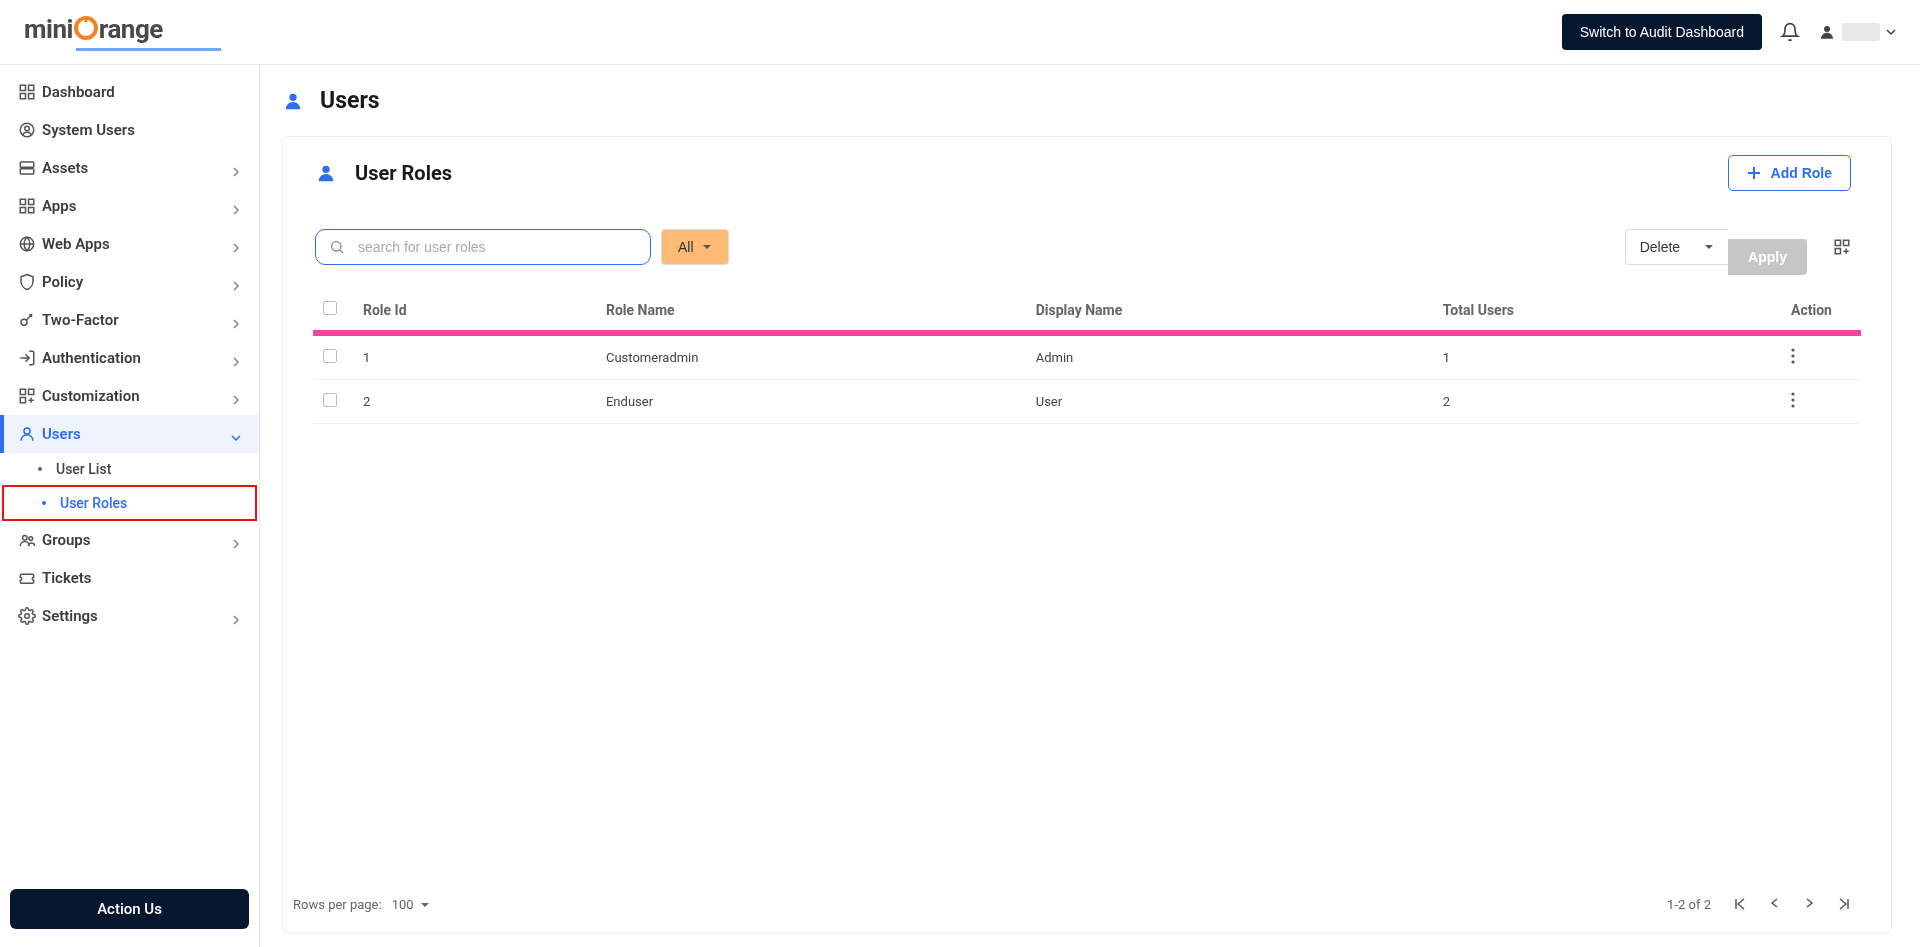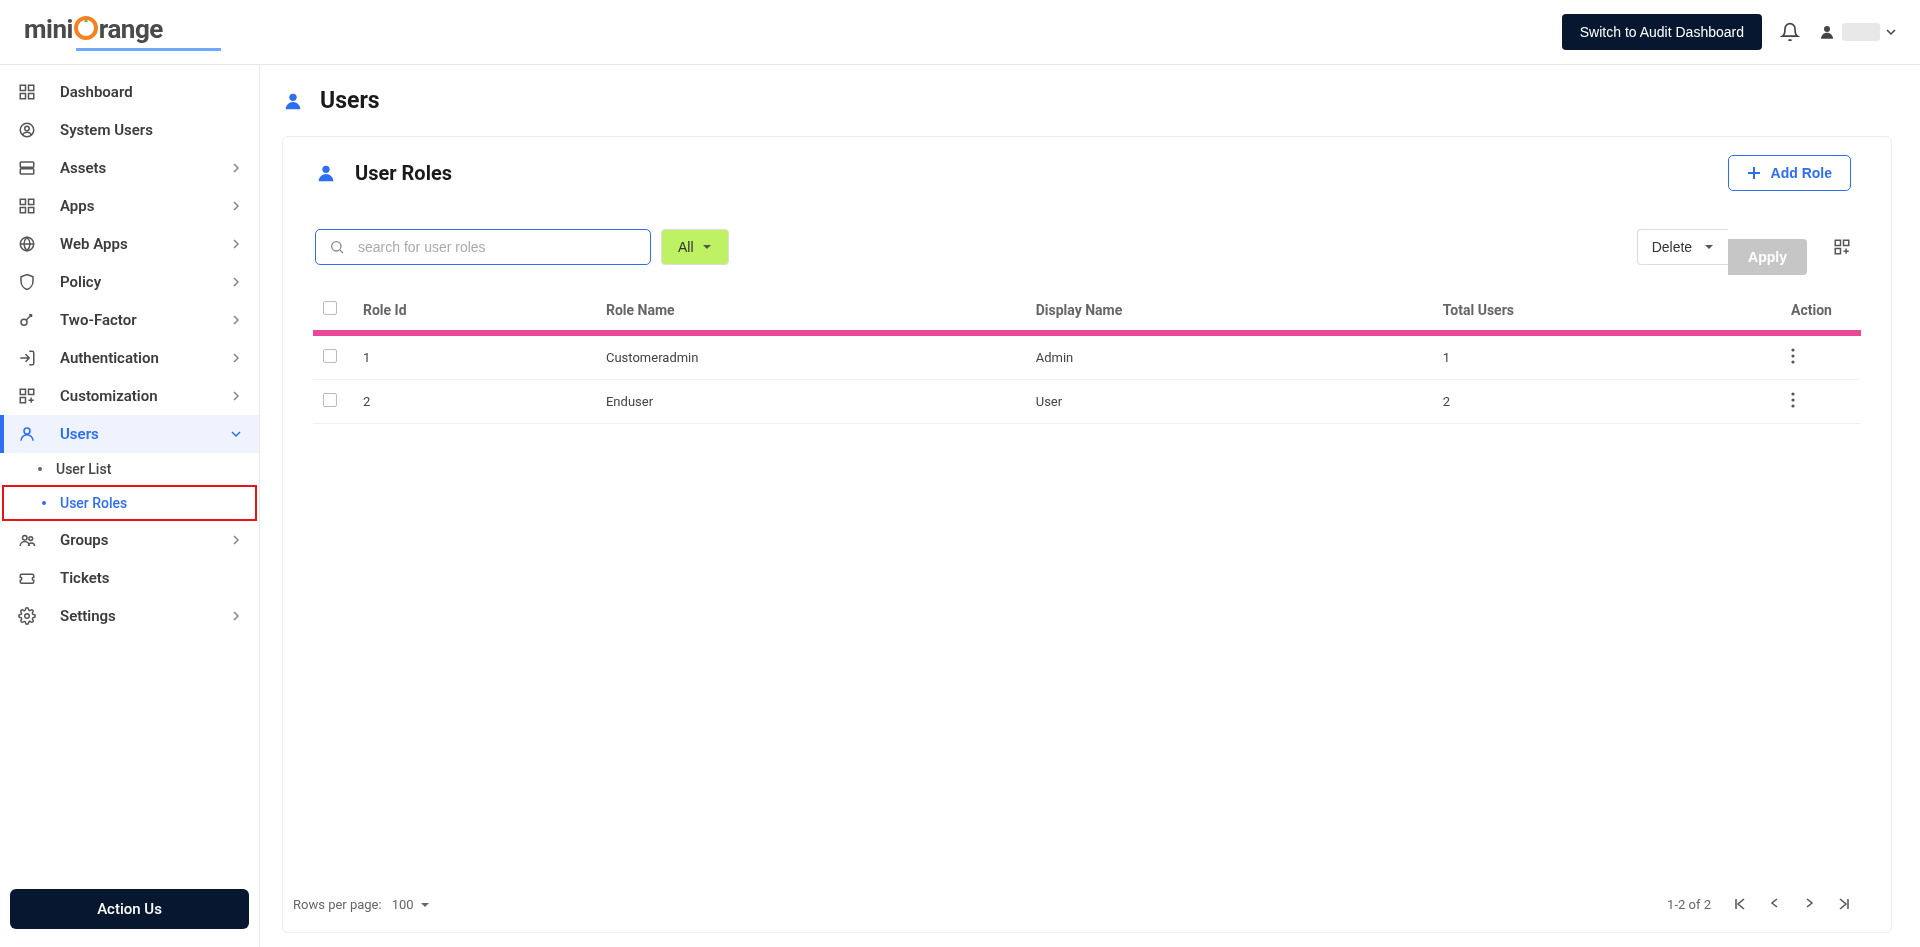--- a/index.html
+++ b/index.html
@@ -14,21 +14,21 @@
 .topbar-right { display: flex; align-items: center; gap: 18px; }
 .switch-btn { background: #081730; color: #fff; border: none; padding: 10px 18px; border-radius: 4px; font-size: 14px; font-weight: 500; cursor: pointer; }
 .bell-icon, .user-menu { cursor: pointer; display: flex; align-items: center; }
 .user-menu { gap: 6px; }
 .user-chip { width: 38px; height: 18px; background: #e8e8e8; border-radius: 3px; }
 
 
 .layout { display: flex; height: calc(947px - 65px); }
 .sidebar { width: 260px; border-right: 1px solid #e8e8e8; display: flex; flex-direction: column; position: relative; }
 .sidebar-items { flex: 1; overflow-y: auto; padding-top: 8px; }
-.sb-item { display: flex; align-items: center; padding: 10px 18px; gap: 24px; cursor: pointer; color: #3c3c3c; font-weight: 600; font-size: 15px; position: relative; }
+.sb-item { display: flex; align-items: flex-end; padding: 10px 18px; gap: 6px; cursor: pointer; color: #3c3c3c; font-weight: 600; font-size: 15px; position: relative; }
 .sb-item .chev { margin-left: auto; color: #888; }
 .sb-item.active { background: #eef3fd; color: #2e6ff1; }
 .sb-item.active::before { content: ''; position: absolute; left: 0; top: 0; bottom: 0; width: 4px; background: #2e6ff1; }
 .sb-item.active svg { stroke: #2e6ff1; }
 .sub-item { display: flex; align-items: center; padding: 8px 18px 8px 38px; gap: 14px; cursor: pointer; color: #444; font-weight: 500; font-size: 14px; }
 .sub-item.active { color: #2e6ff1; }
 .sub-item .dot { width: 4px; height: 4px; border-radius: 50%; background: #666; }
 .sub-item.active .dot { background: #2e6ff1; }
 .highlight-box { border: 2px solid #e11; margin: 0 2px; }
 .contact-btn { margin: 12px 10px 18px 10px; background: #081730; color: #fff; text-align: center; padding: 11px; border-radius: 6px; cursor: pointer; font-weight: 500; font-size: 15px; }
@@ -40,26 +40,26 @@
 .page-title svg { width: 22px; height: 22px; }
 
 .section { border: 1px solid #ededed; border-radius: 6px; background: #fff; display: flex; flex-direction: column; flex: 1; margin-bottom: 14px; }
 .section-head { display: flex; align-items: center; padding: 18px 40px 16px 32px; justify-content: space-between; }
 .section-title { display: flex; align-items: center; gap: 18px; }
 .section-title h2 { font-size: 20px; font-weight: 700; color: #1a1a1a; }
 .add-btn { border: 1px solid #2e6ff1; color: #2e6ff1; background: #fff; padding: 9px 18px; border-radius: 5px; display: inline-flex; align-items: center; gap: 10px; cursor: pointer; font-weight: 600; font-size: 14px; }
 
 .toolbar { display: flex; align-items: center; padding: 12px 40px 14px 32px; gap: 10px; }
 .search-wrap { position: relative; width: 336px; }
-.search-input { width: 100%; border: 1.5px solid #2e6ff1; border-radius: 5px; padding: 9px 12px 9px 42px; font-size: 14px; outline: none; }
+.search-input { width: 100%; border: 1.5px solid #2e6ff1; border-radius: 10px; padding: 9px 12px 9px 42px; font-size: 14px; outline: none; }
 .search-input::placeholder { color: #aaa; }
 .search-wrap .sicon { position: absolute; left: 14px; top: 50%; transform: translateY(-50%); color: #888; }
-.filter-btn { border: 1px solid #ddd; background: #bef264; padding: 9px 16px; border-radius: 4px; display: inline-flex; align-items: center; gap: 8px; cursor: pointer; font-size: 14px; color: #333; }
+.filter-btn { border: 1px solid #ddd; background: #fdba74; padding: 9px 16px; border-radius: 4px; display: inline-flex; align-items: center; gap: 8px; cursor: pointer; font-size: 14px; color: #333; }
 .toolbar-right { margin-left: auto; display: flex; align-items: center; gap: 0; }
-.delete-btn { border: 1px solid #ddd; background: #fff; padding: 9px 14px; border-radius: 4px 0 0 4px; display: inline-flex; align-items: center; gap: 12px; cursor: pointer; font-size: 14px; color: #333; border-right: none; }
+.delete-btn { border: 1px solid #ddd; background: #fff; padding: 9px 14px; border-radius: 4px 0 0 4px; display: inline-flex; align-items: center; gap: 24px; cursor: pointer; font-size: 14px; color: #333; border-right: none; }
 .apply-btn { border: none; background: #c6c6c6; color: #fff; padding: 10px 20px; border-radius: 0 4px 4px 0; cursor: pointer; font-size: 14px; font-weight: 600; margin-top: 20px; }
 .grid-icon { margin-left: 26px; cursor: pointer; color: #555; }
 
 .table { width: calc(100% - 60px); margin: 0 30px; border-collapse: collapse; }
 .table th { text-align: left; padding: 12px 10px; color: #666; font-weight: 700; font-size: 14px; border-bottom: 6px solid #ec4899; }
 .table td { padding: 12px 10px; color: #444; font-size: 13px; border-bottom: 1px solid #f0f0f0; }
 .table th:first-child, .table td:first-child { width: 40px; }
 .table th:last-child, .table td:last-child { width: 80px; text-align: left; }
 .chk { width: 14px; height: 14px; border: 1.5px solid #bbb; border-radius: 2px; display: inline-block; cursor: pointer; }
 .more-icon { cursor: pointer; color: #555; display: inline-flex; }

